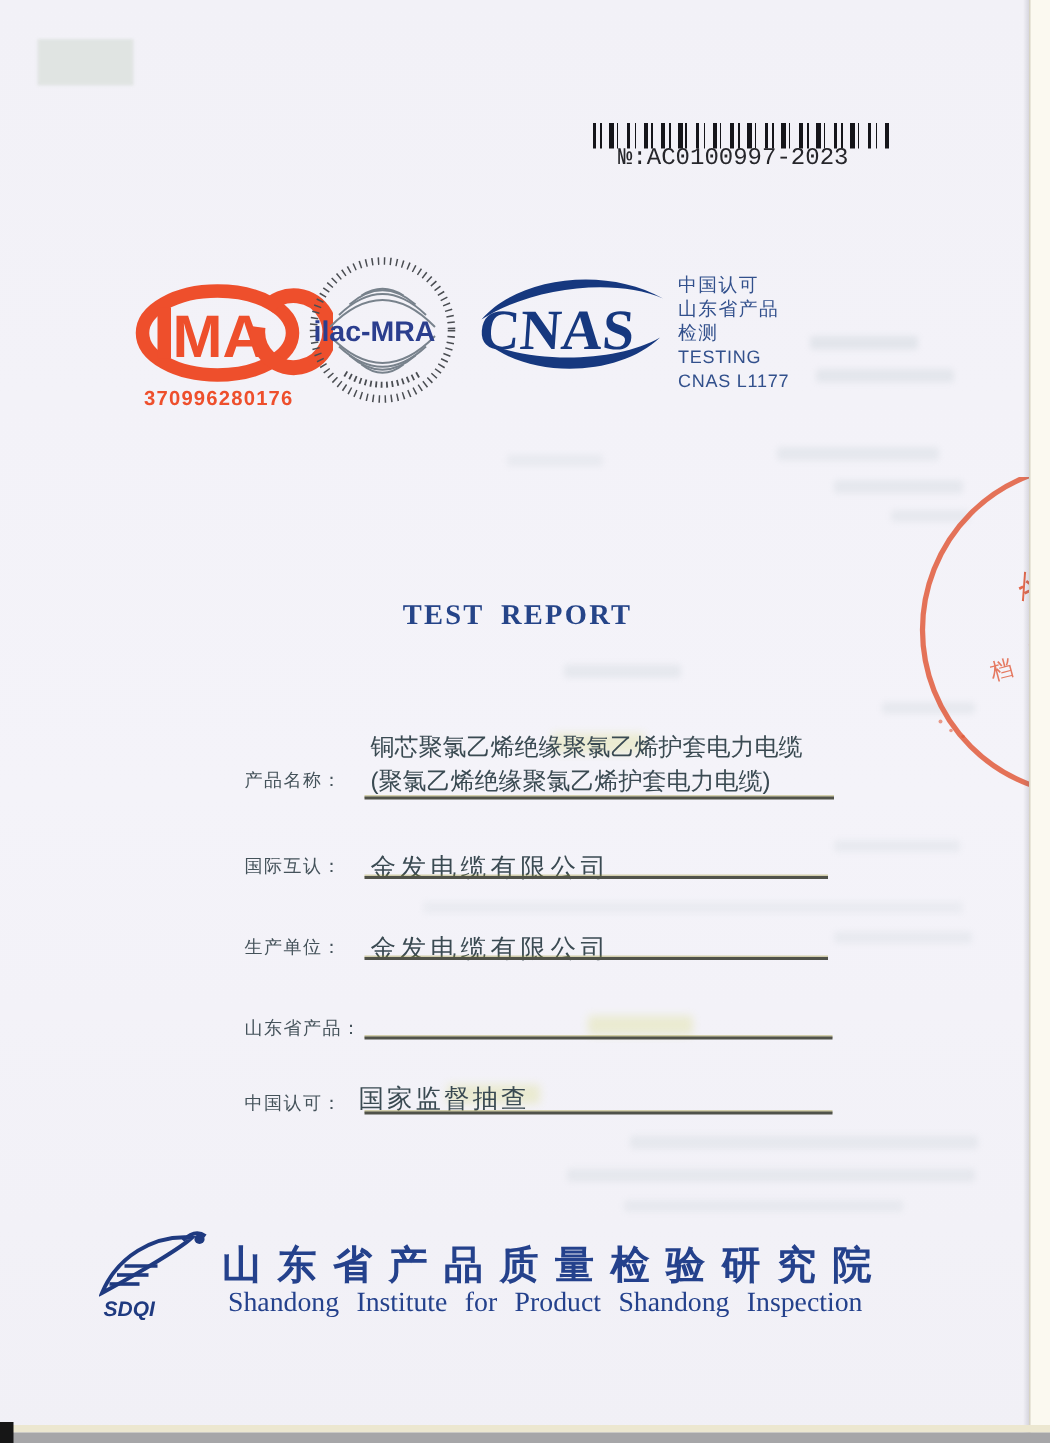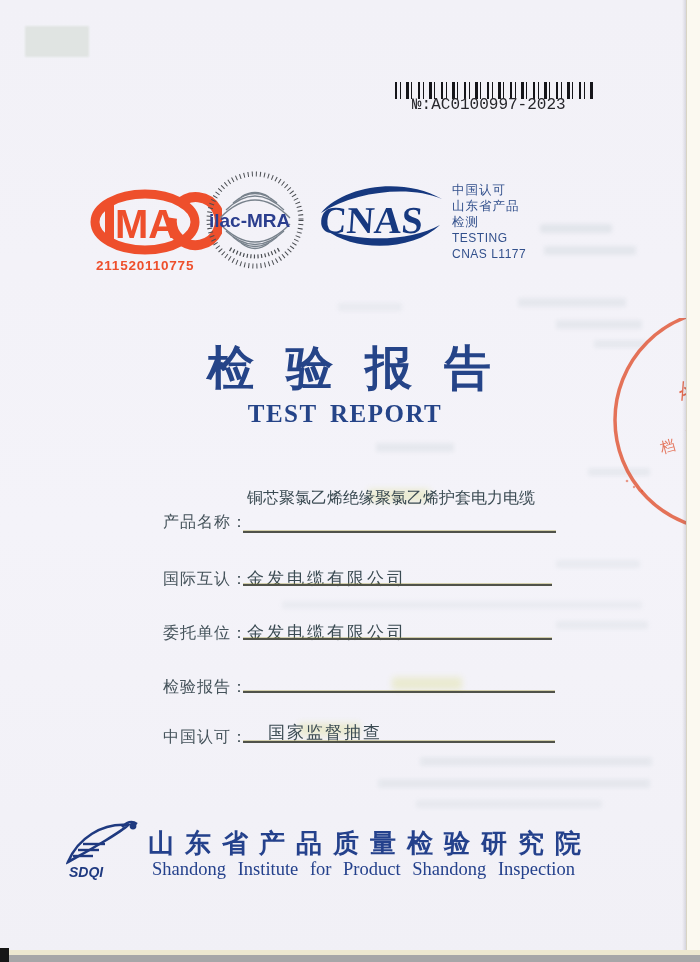--- a/index.html
+++ b/index.html
@@ -28,23 +28,23 @@
   .cma-logo{left:90px;top:188px;}
   .cma-code{left:96px;top:258px;font-size:13.5px;font-weight:bold;color:#ee4f2c;letter-spacing:.8px;}
   .ilac-logo{left:205px;top:170px;}
   .cnas-logo{left:315px;top:183px;}
   .accred{left:452px;top:182px;color:#32508c;font-size:12.5px;line-height:16px;letter-spacing:1px;}
   .accred .en{letter-spacing:.5px;font-size:12px;}
   
   .title-zh{left:207px;top:337px;font-family:"Liberation Serif",serif;font-weight:bold;
     font-size:47px;color:#254488;letter-spacing:32px;white-space:nowrap;}
   .title-en{left:0;top:400px;width:690px;text-align:center;font-family:"Liberation Serif",serif;
-    font-weight:bold;font-size:25px;color:#254488;letter-spacing:1.5px;word-spacing:5px;}
+    font-weight:bold;font-size:19px;color:#254488;letter-spacing:1.5px;word-spacing:5px;}
   
-  .flabel{position:absolute;left:163px;font-size:16px;color:#44525a;letter-spacing:1px;white-space:nowrap;}
+  .flabel{position:absolute;left:163px;font-size:12px;color:#44525a;letter-spacing:1px;white-space:nowrap;}
   .fvalue{position:absolute;left:247px;font-size:16px;color:#3a4a52;white-space:nowrap;text-align:right;}
   .uline{position:absolute;left:243px;height:2px;background:#50524a;box-shadow:0 -1px 0 rgba(150,140,30,.35);}
   
   .stamp{left:600px;top:318px;z-index:3;}
   
   .sdqi-logo{left:66px;top:818px;}
   .org-zh{left:148px;top:826px;font-family:Liberation Mono, monospace;font-weight:bold;font-size:26px;
     color:#24418c;letter-spacing:11px;white-space:nowrap;}
   .org-en{left:152px;top:859px;font-family:"Liberation Serif",serif;font-size:18.5px;color:#24418c;
     word-spacing:7px;white-space:nowrap;}
@@ -75,21 +75,21 @@
 
   <div class="abs barcode"></div>
   <div class="abs report-no">№:AC0100997-2023</div>
 
   <svg class="abs cma-logo" width="132" height="70" viewBox="0 0 132 70">
     <ellipse cx="55" cy="34" rx="50" ry="28" fill="none" stroke="#ee4f2c" stroke-width="9"></ellipse>
     <rect x="15" y="17" width="9" height="34" fill="#ee4f2c"></rect>
     <text x="25" y="50" font-family="Liberation Sans, sans-serif" font-weight="bold" font-size="40" fill="#ee4f2c">MA</text>
     <path d="M 88 17 A 24 24 0 1 1 82 30" fill="none" stroke="#ee4f2c" stroke-width="10"></path>
   </svg>
-  <div class="abs cma-code">211520110775</div>
+  <div class="abs cma-code">370996280176</div>
 
   <svg class="abs ilac-logo" width="100" height="100" viewBox="0 0 100 100">
     <circle cx="50" cy="50" r="46" fill="none" stroke="#4a4d52" stroke-width="5" stroke-dasharray="1 3.1"></circle>
     <g fill="none" stroke="#78828c" stroke-width="1.3">
       <path d="M36 27 Q50 18 64 27"></path>
       <path d="M28 33 Q50 14 72 33"></path>
       <path d="M21 40 Q50 12 79 40"></path>
       <path d="M15 48 Q50 12 85 48"></path>
       <path d="M36 73 Q50 84 64 73"></path>
       <path d="M28 67 Q50 86 72 67"></path>
@@ -107,40 +107,40 @@
   </svg>
 
   <div class="abs accred">
     <div>中国认可</div>
     <div>山东省产品</div>
     <div>检测</div>
     <div class="en">TESTING</div>
     <div class="en">CNAS L1177</div>
   </div>
 
-  <div class="abs title-zh">检验报告</div>
   <div class="abs title-en">TEST REPORT</div>
 
   <div class="flabel" style="top:512px">产品名称：</div>
   <div class="fvalue" style="top:488px">铜芯聚氯乙烯绝缘聚氯乙烯护套电力电缆</div>
+  <div class="fvalue" style="top:511px">(聚氯乙烯绝缘聚氯乙烯护套电力电缆)</div>
   <div class="uline" style="top:531px;width:313px"></div>
 
   <div class="flabel" style="top:569px">国际互认：</div>
   <div class="fvalue" style="top:567px;font-size:17px;letter-spacing:3px">金发电缆有限公司</div>
   <div class="uline" style="top:584px;width:309px"></div>
 
-  <div class="flabel" style="top:623px">委托单位：</div>
+  <div class="flabel" style="top:623px">生产单位：</div>
   <div class="fvalue" style="top:621px;font-size:17px;letter-spacing:3px">金发电缆有限公司</div>
   <div class="uline" style="top:638px;width:309px"></div>
 
-  <div class="flabel" style="top:677px">检验报告：</div>
+  <div class="flabel" style="top:677px">山东省产品：</div>
   <div class="uline" style="top:691px;width:312px"></div>
 
   <div class="flabel" style="top:727px">中国认可：</div>
-  <div class="fvalue" style="top:721px;left:268px;font-size:17px;letter-spacing:2px">国家监督抽查</div>
+  <div class="fvalue" style="top:721px;left:239px;font-size:17px;letter-spacing:2px">国家监督抽查</div>
   <div class="uline" style="top:741px;width:312px"></div>
 
   <svg class="abs stamp" width="100" height="212" viewBox="0 0 100 212">
     <defs>
       <path id="stampArc" d="M 125 12 A 90 90 0 1 1 124.99 12.01"></path>
     </defs>
     <circle cx="125" cy="102" r="110" fill="none" stroke="#e0512f" stroke-width="3.5" opacity=".8"></circle>
     <text font-family="Liberation Serif, serif" font-size="23" letter-spacing="11" fill="#e0512f" opacity=".85">
       <textPath href="#stampArc" startOffset="382">山东省产品</textPath>
     </text>

